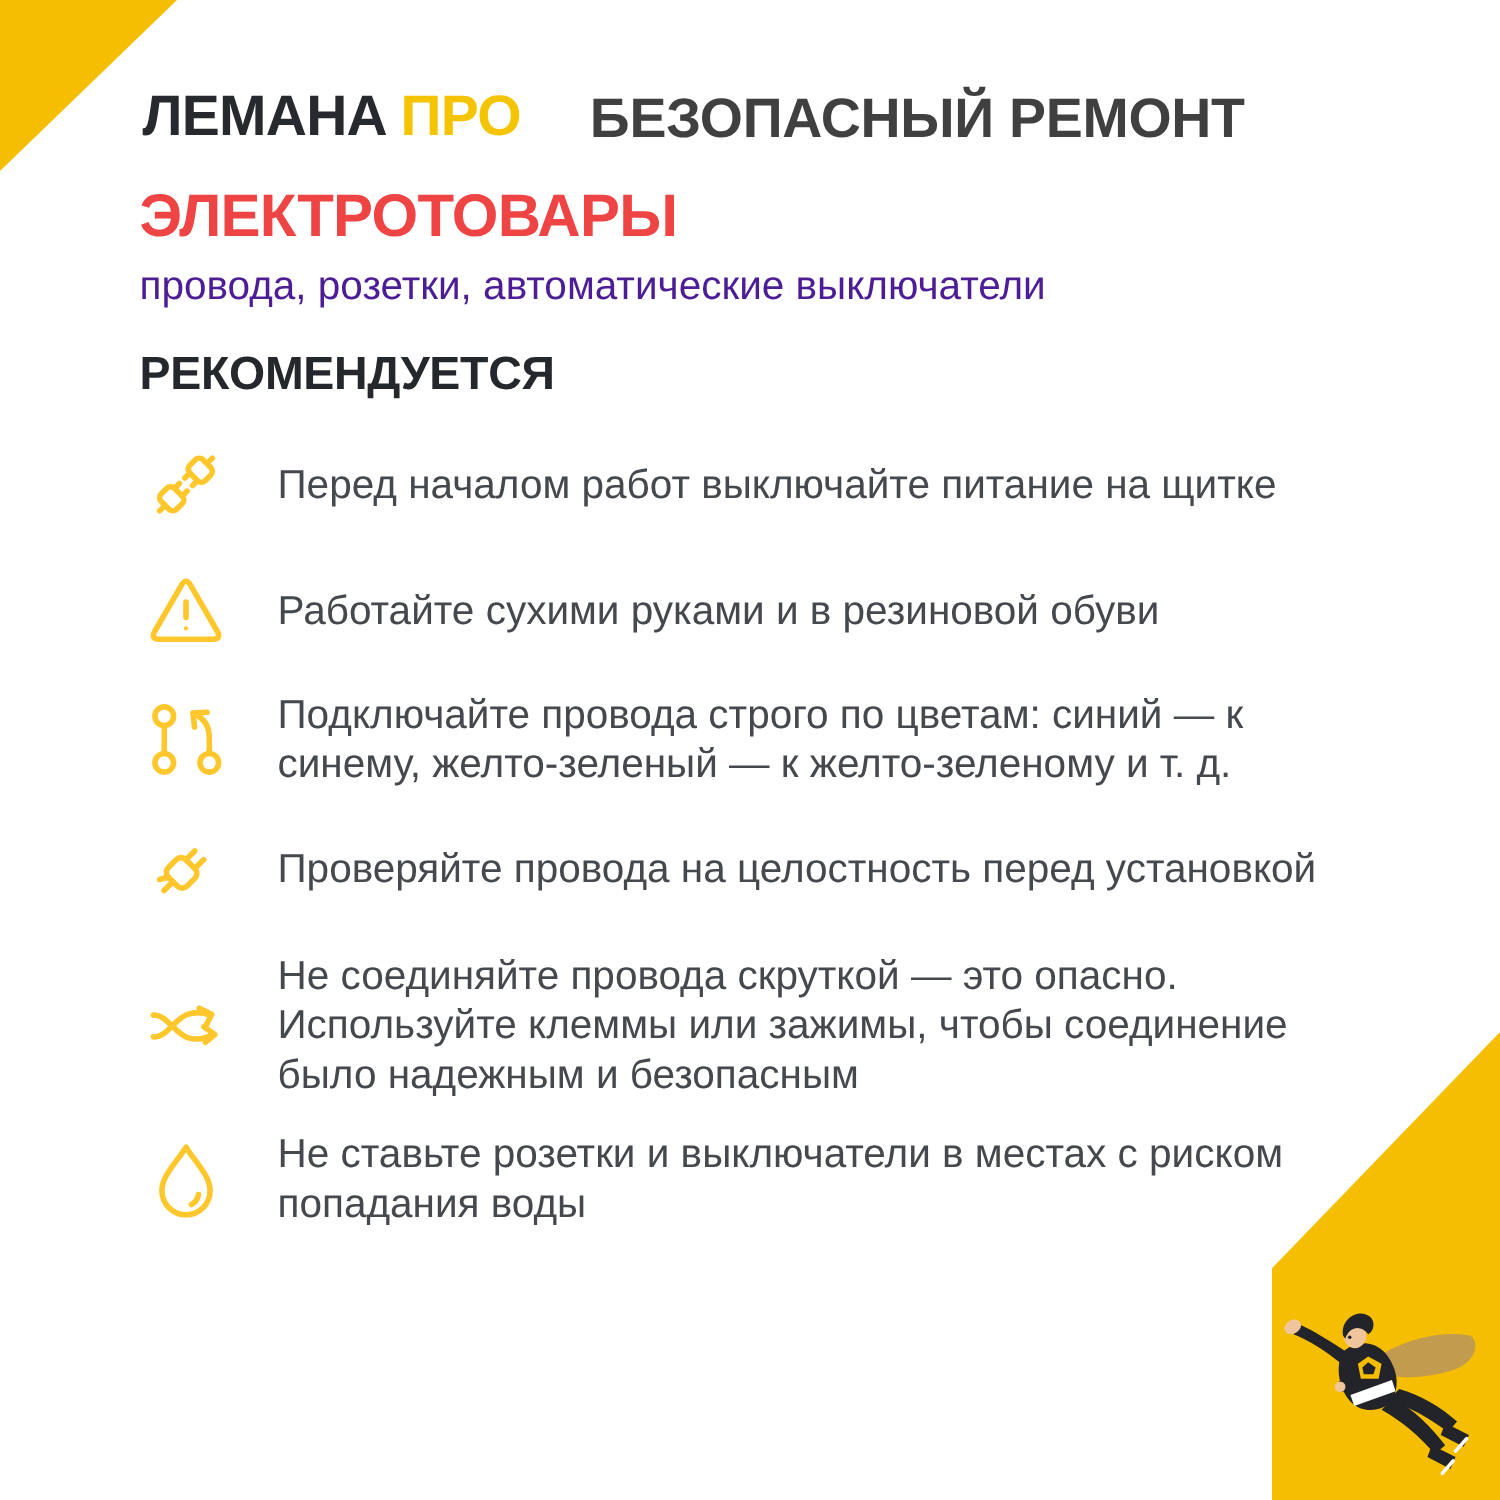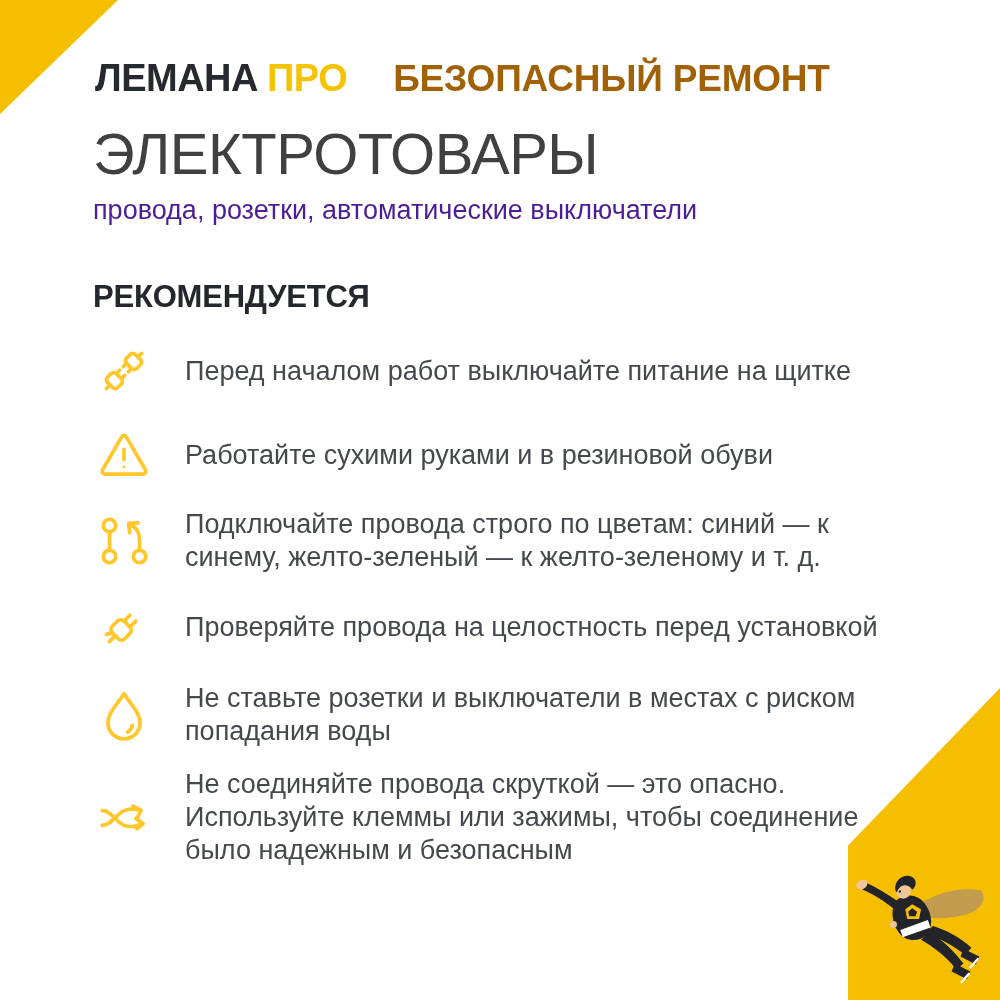--- a/index.html
+++ b/index.html
@@ -18,26 +18,26 @@
   }
   .hero-svg{position:absolute;left:2px;top:168px;}
   
   .topbar{
     position:absolute;left:95px;top:38px;display:flex;align-items:flex-end;gap:46px;
     white-space:nowrap;
   }
   .logo{font-weight:800;font-size:38px;letter-spacing:-0.5px;line-height:1;}
   .logo .p1{color:#26292E;}
   .logo .p2{color:#F5C400;margin-left:9px;}
-  .campaign{font-weight:800;font-size:37px;letter-spacing:-0.2px;line-height:1;color:#a16207;margin-top:22px;}
+  .campaign{font-weight:800;font-size:37px;letter-spacing:-0.2px;line-height:1;color:#404040;margin-top:22px;}
   
   .main{position:absolute;left:93px;top:104px;width:812px;}
-  .title{margin:18px 0 0 0;font-size:58px;font-weight:400;letter-spacing:-0.5px;color:#404040;line-height:1.1;}
+  .title{margin:18px 0 0 0;font-size:40px;font-weight:700;letter-spacing:-0.5px;color:#ef4444;line-height:1.1;}
   .subtitle{margin:8px 0 0 0;font-size:27px;color:#4c1d95;line-height:1.2;font-weight:400;}
-  .section-h{margin:54px 0 0 0;font-size:31px;font-weight:800;letter-spacing:-0.2px;color:#24282D;line-height:1.1;}
+  .section-h{margin:26px 0 0 0;font-size:31px;font-weight:800;letter-spacing:-0.2px;color:#24282D;line-height:1.1;}
   .section-h.second{margin-top:52px;}
   .list{margin-top:26px;display:flex;flex-direction:column;gap:22px;}
   .list.second{margin-top:24px;gap:20px;}
   .item{display:flex;align-items:center;gap:30px;}
   .icon{flex:0 0 62px;width:62px;height:62px;display:flex;align-items:center;justify-content:center;}
   .item-text{margin:0;font-size:27px;line-height:33px;color:#45494E;font-weight:400;max-width:716px;}
 </style>
 </head>
 <body>
 
@@ -117,37 +117,37 @@
         <p class="item-text">Проверяйте провода на целостность перед установкой</p>
       </div>
 
     </div>
 
     <div class="list second">
 
       <div class="item">
         <span class="icon">
           <svg width="58" height="58" viewBox="0 0 56 56" fill="none" stroke="#FFC72C" stroke-width="3.6" stroke-linecap="round" stroke-linejoin="round">
-            <path d="M28 7.5 C21 18.5 12.5 26 12.5 35.5 A15.5 15.5 0 0 0 43.5 35.5 C43.5 26 35 18.5 28 7.5 Z"></path>
-            <path d="M36 38 A9 9 0 0 1 31.5 44.5"></path>
-          </svg>
-        </span>
-        <p class="item-text">Не ставьте розетки и выключатели в местах с риском попадания воды</p>
-      </div>
-
-      <div class="item">
-        <span class="icon">
-          <svg width="58" height="58" viewBox="0 0 56 56" fill="none" stroke="#FFC72C" stroke-width="3.6" stroke-linecap="round" stroke-linejoin="round">
             <path d="M7 21 C15 20 21 33 29 35.5 C35 37.3 41 36 45.5 33"></path>
             <polyline points="39.5,28.5 46.5,33.5 40.5,38.5" fill="none"></polyline>
             <path d="M7 35 C15 36 21 23 29 20.5 C34 18.9 38.5 19 43 20.8"></path>
             <polyline points="36.5,16.5 44.5,20.5 41,27.5" fill="none"></polyline>
           </svg>
         </span>
         <p class="item-text">Не соединяйте провода скруткой — это опасно. Используйте клеммы или зажимы, чтобы соединение было надежным и безопасным</p>
+      </div>
+
+      <div class="item">
+        <span class="icon">
+          <svg width="58" height="58" viewBox="0 0 56 56" fill="none" stroke="#FFC72C" stroke-width="3.6" stroke-linecap="round" stroke-linejoin="round">
+            <path d="M28 7.5 C21 18.5 12.5 26 12.5 35.5 A15.5 15.5 0 0 0 43.5 35.5 C43.5 26 35 18.5 28 7.5 Z"></path>
+            <path d="M36 38 A9 9 0 0 1 31.5 44.5"></path>
+          </svg>
+        </span>
+        <p class="item-text">Не ставьте розетки и выключатели в местах с риском попадания воды</p>
       </div>
 
     </div>
   </main>
 
   <div class="corner-br">
     <svg class="hero-svg" width="148" height="140" viewBox="0 0 150 140">
 
       <path d="M66 50 C88 36 112 30 132 34 C139 39 135 52 121 57 C102 63 82 64 68 58 Z" fill="#C39B4E"></path>
 

